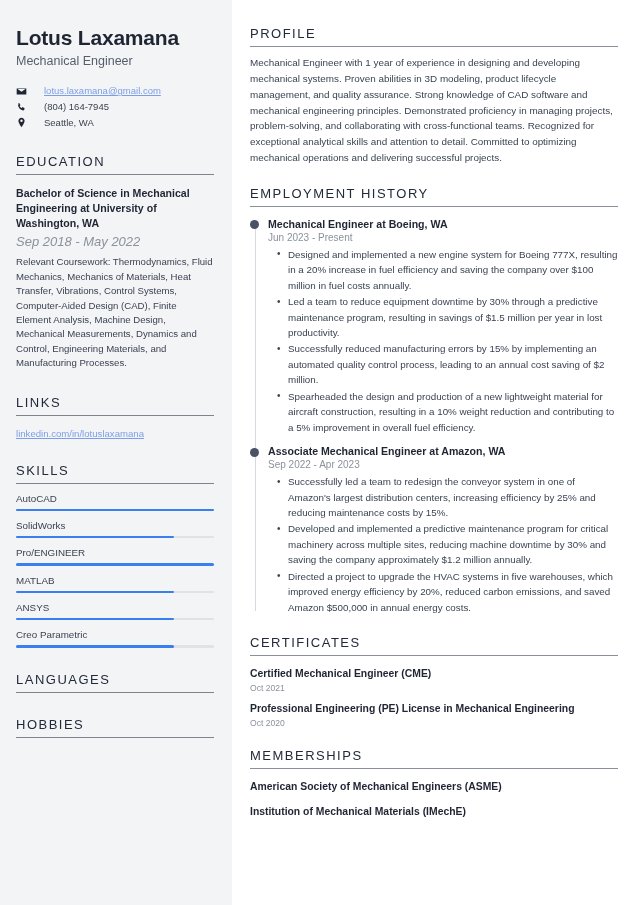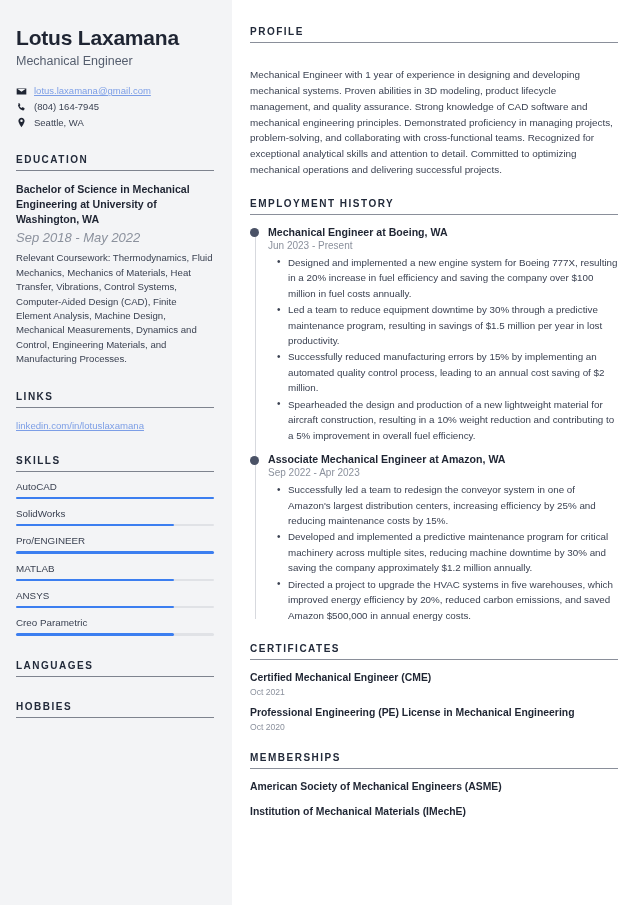--- a/index.html
+++ b/index.html
@@ -49,21 +49,21 @@
   }
 
   .contact-list {
     margin-top: 16px;
     list-style: none;
   }
 
   .contact-item {
     display: flex;
     align-items: center;
-    gap: 7px;
+    gap: 17px;
     font-size: 9.5px;
     color: #3b4252;
     line-height: 1.55;
     margin-bottom: 1px;
   }
 
   .contact-item .ico {
     width: 11px;
     flex: 0 0 11px;
     display: flex;
@@ -75,22 +75,22 @@
   .contact-item .ico svg { display: block; }
 
   a.link {
     color: #7c9ee6;
     text-decoration: underline;
     word-break: break-all;
   }
 
   
   .sec-head {
-    font-size: 10px;
-    font-weight: bold;
+    font-size: 13px;
+    font-weight: normal;
     letter-spacing: 1.5px;
     color: #222a3a;
     text-transform: uppercase;
     padding-bottom: 5px;
     border-bottom: 1.2px solid #8a8f9a;
   }
 
   .side-sec { margin-top: 24px; }
   .side-sec .sec-head { border-bottom-color: #7e838e; }
 
@@ -147,21 +147,21 @@
   
   .main {
     flex: 1 1 auto;
     padding: 26px 22px 0 18px;
     min-width: 0;
   }
 
   .main-sec { margin-bottom: 20px; }
 
   .profile-text {
-    margin-top: 24px;
+    margin-top: 8px;
     font-size: 9.9px;
     line-height: 1.6;
     color: #3b4252;
     text-align: left;
   }
 
   
   .timeline {
     position: relative;
     margin-top: 11px;

